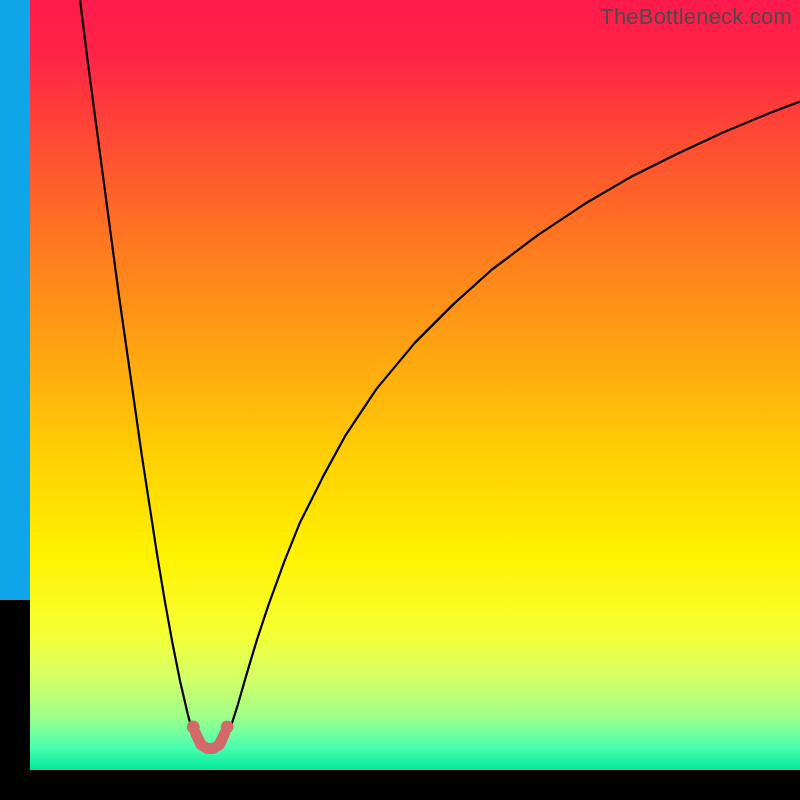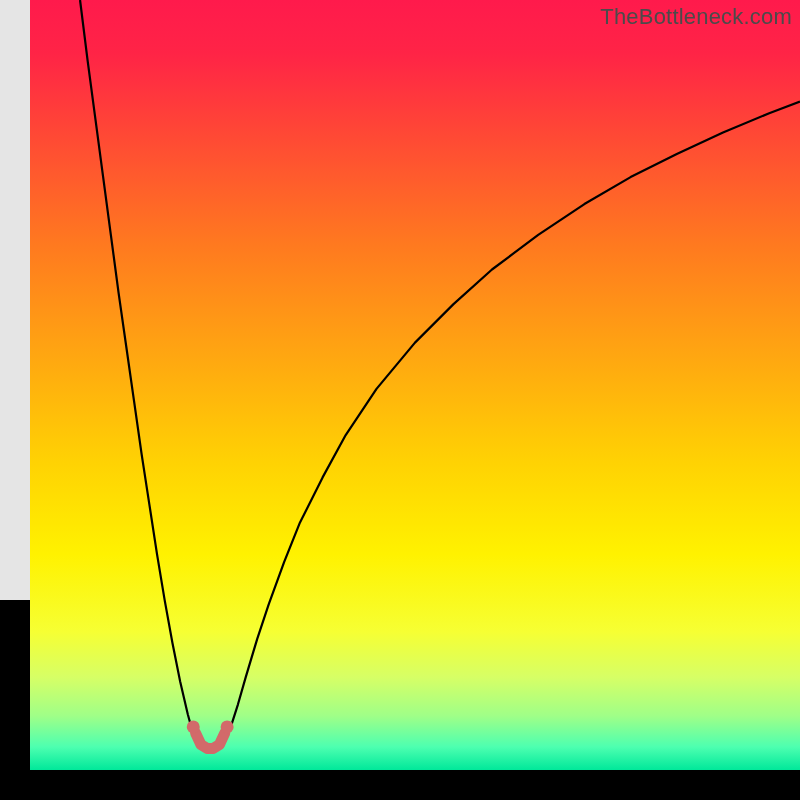--- a/index.html
+++ b/index.html
@@ -9,21 +9,21 @@
     height: 800px;
     overflow: hidden;
     background: #000;
     font-family: Arial, Helvetica, sans-serif;
   }
   .frame {
     position: absolute;
     left: 0; top: 0;
     width: 800px;
     height: 600px;
-    background: #e5e5e5;
+    background: #0ea5e9;
   }
   .plot {
     position: absolute;
     left: 30px;
     top: 0px;
     width: 770px;
     height: 770px;
     overflow: hidden;
   }
   .watermark {

